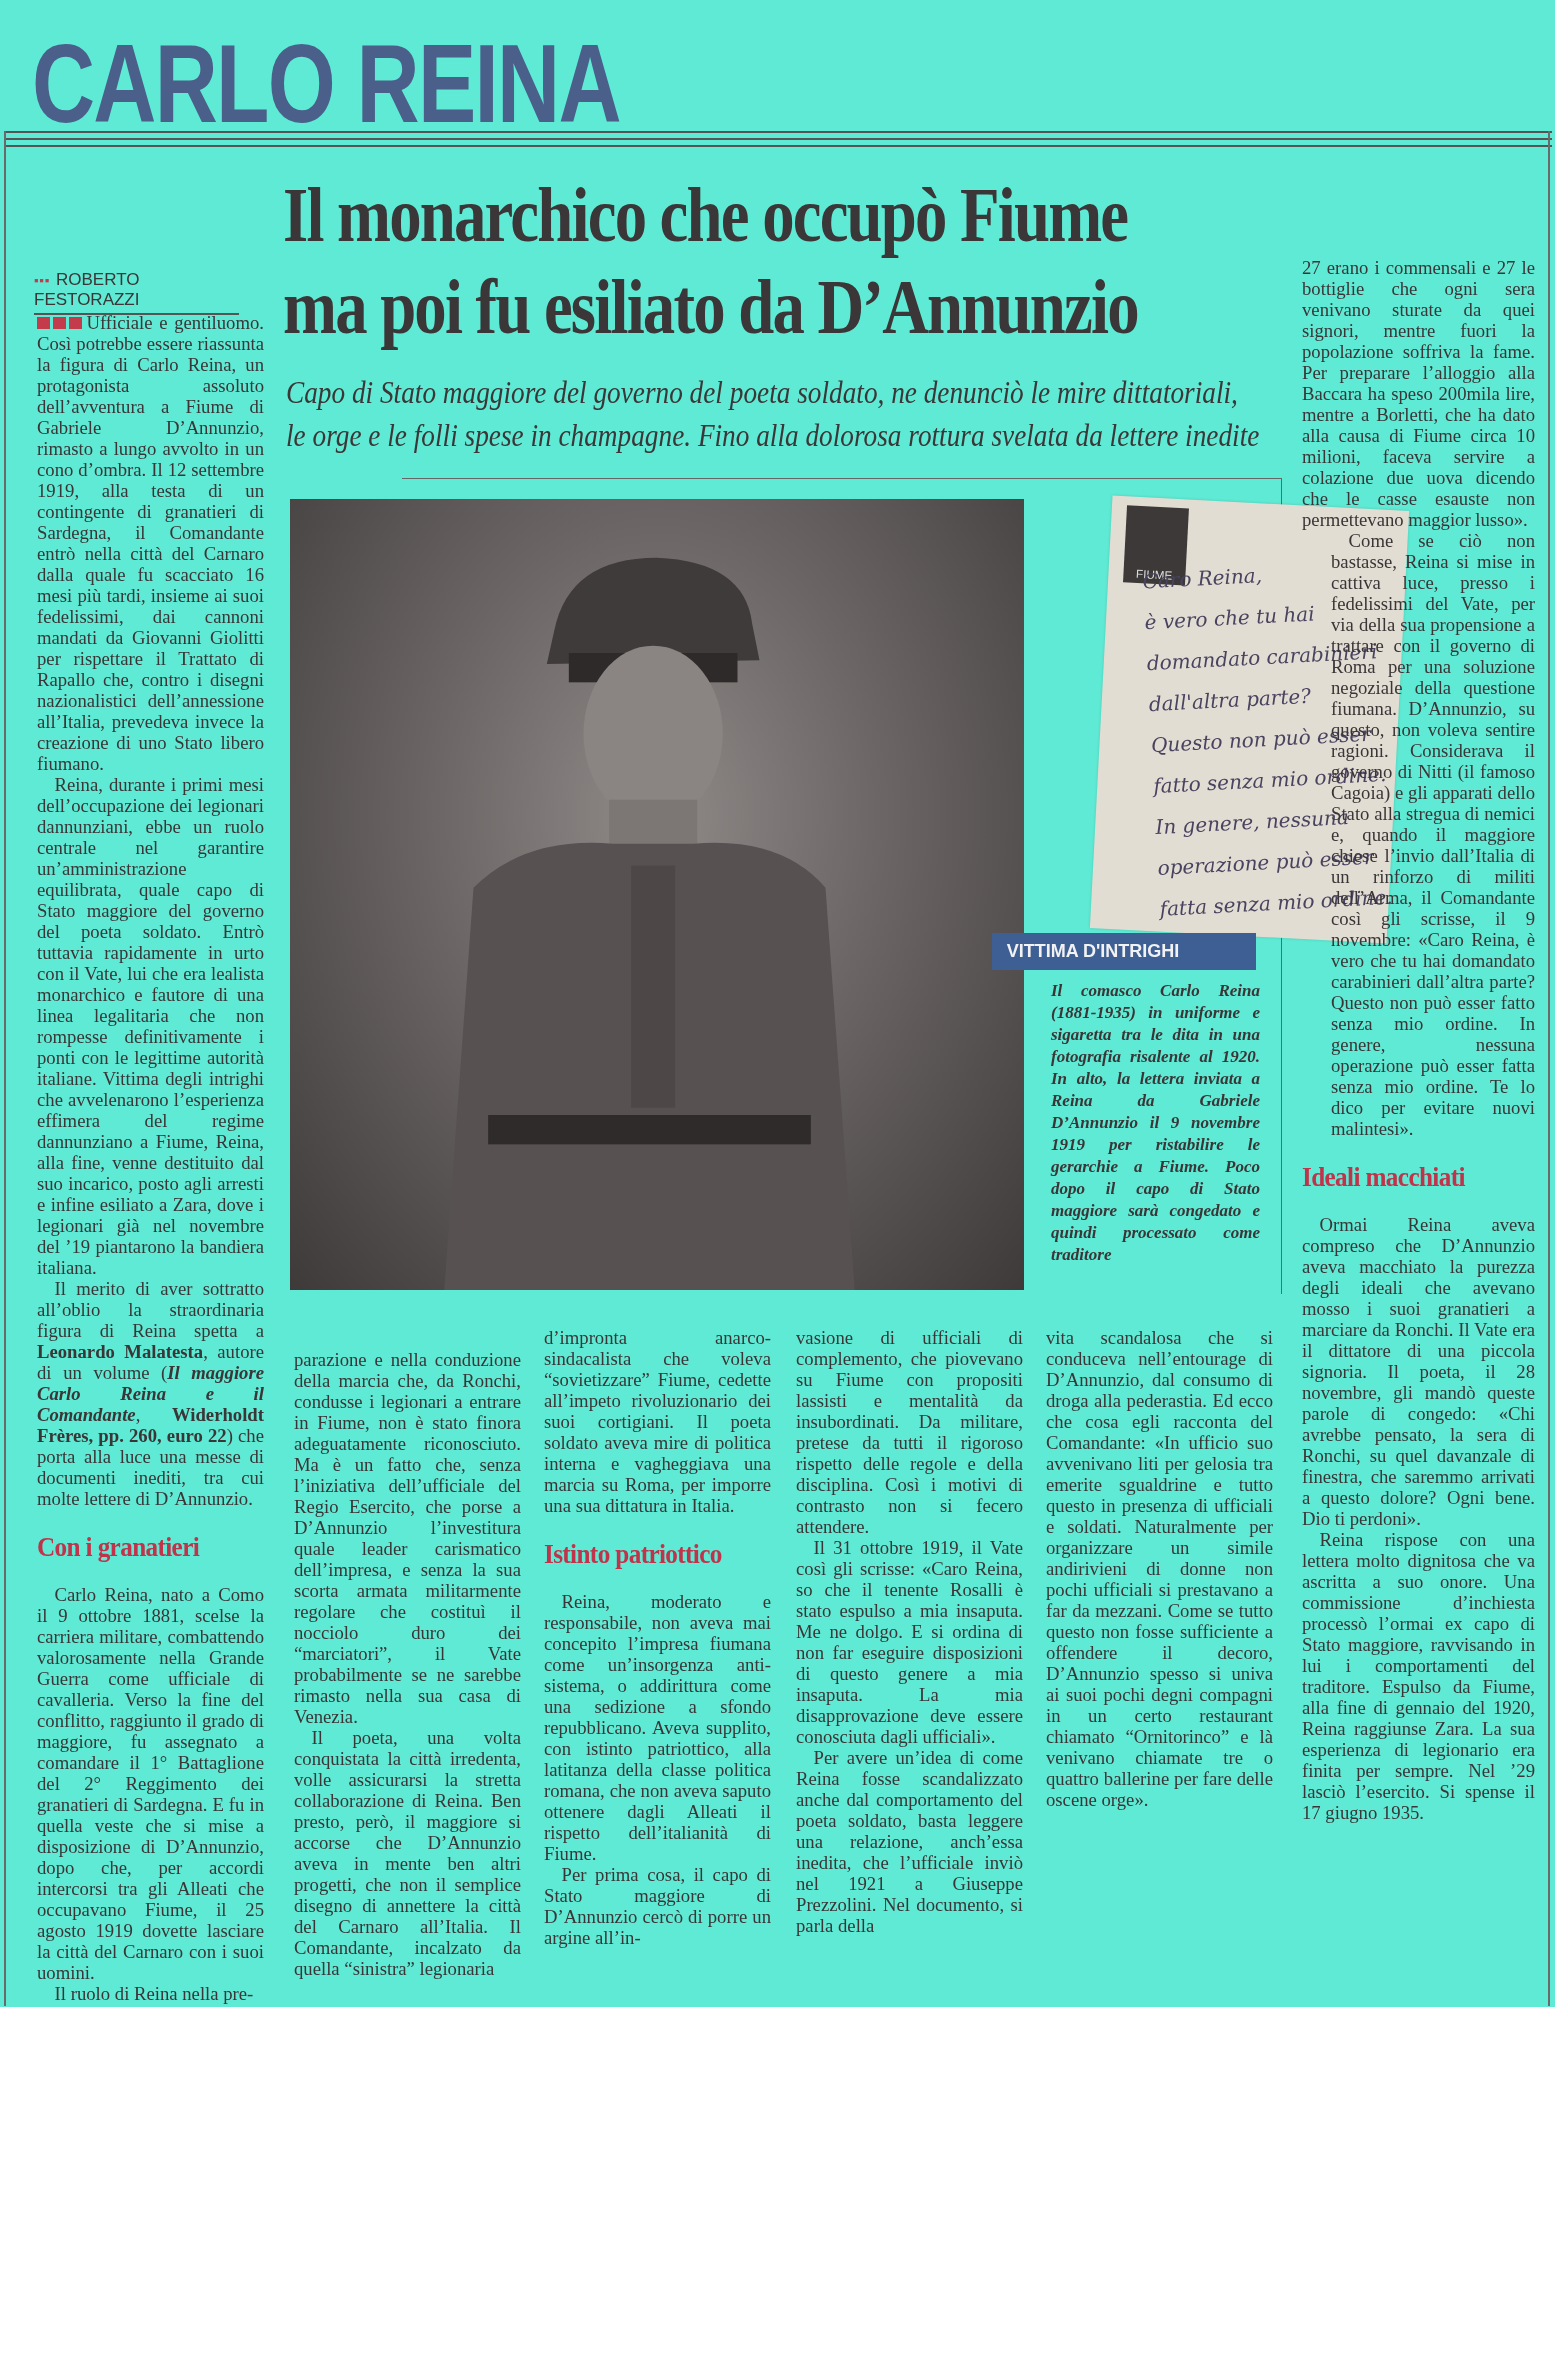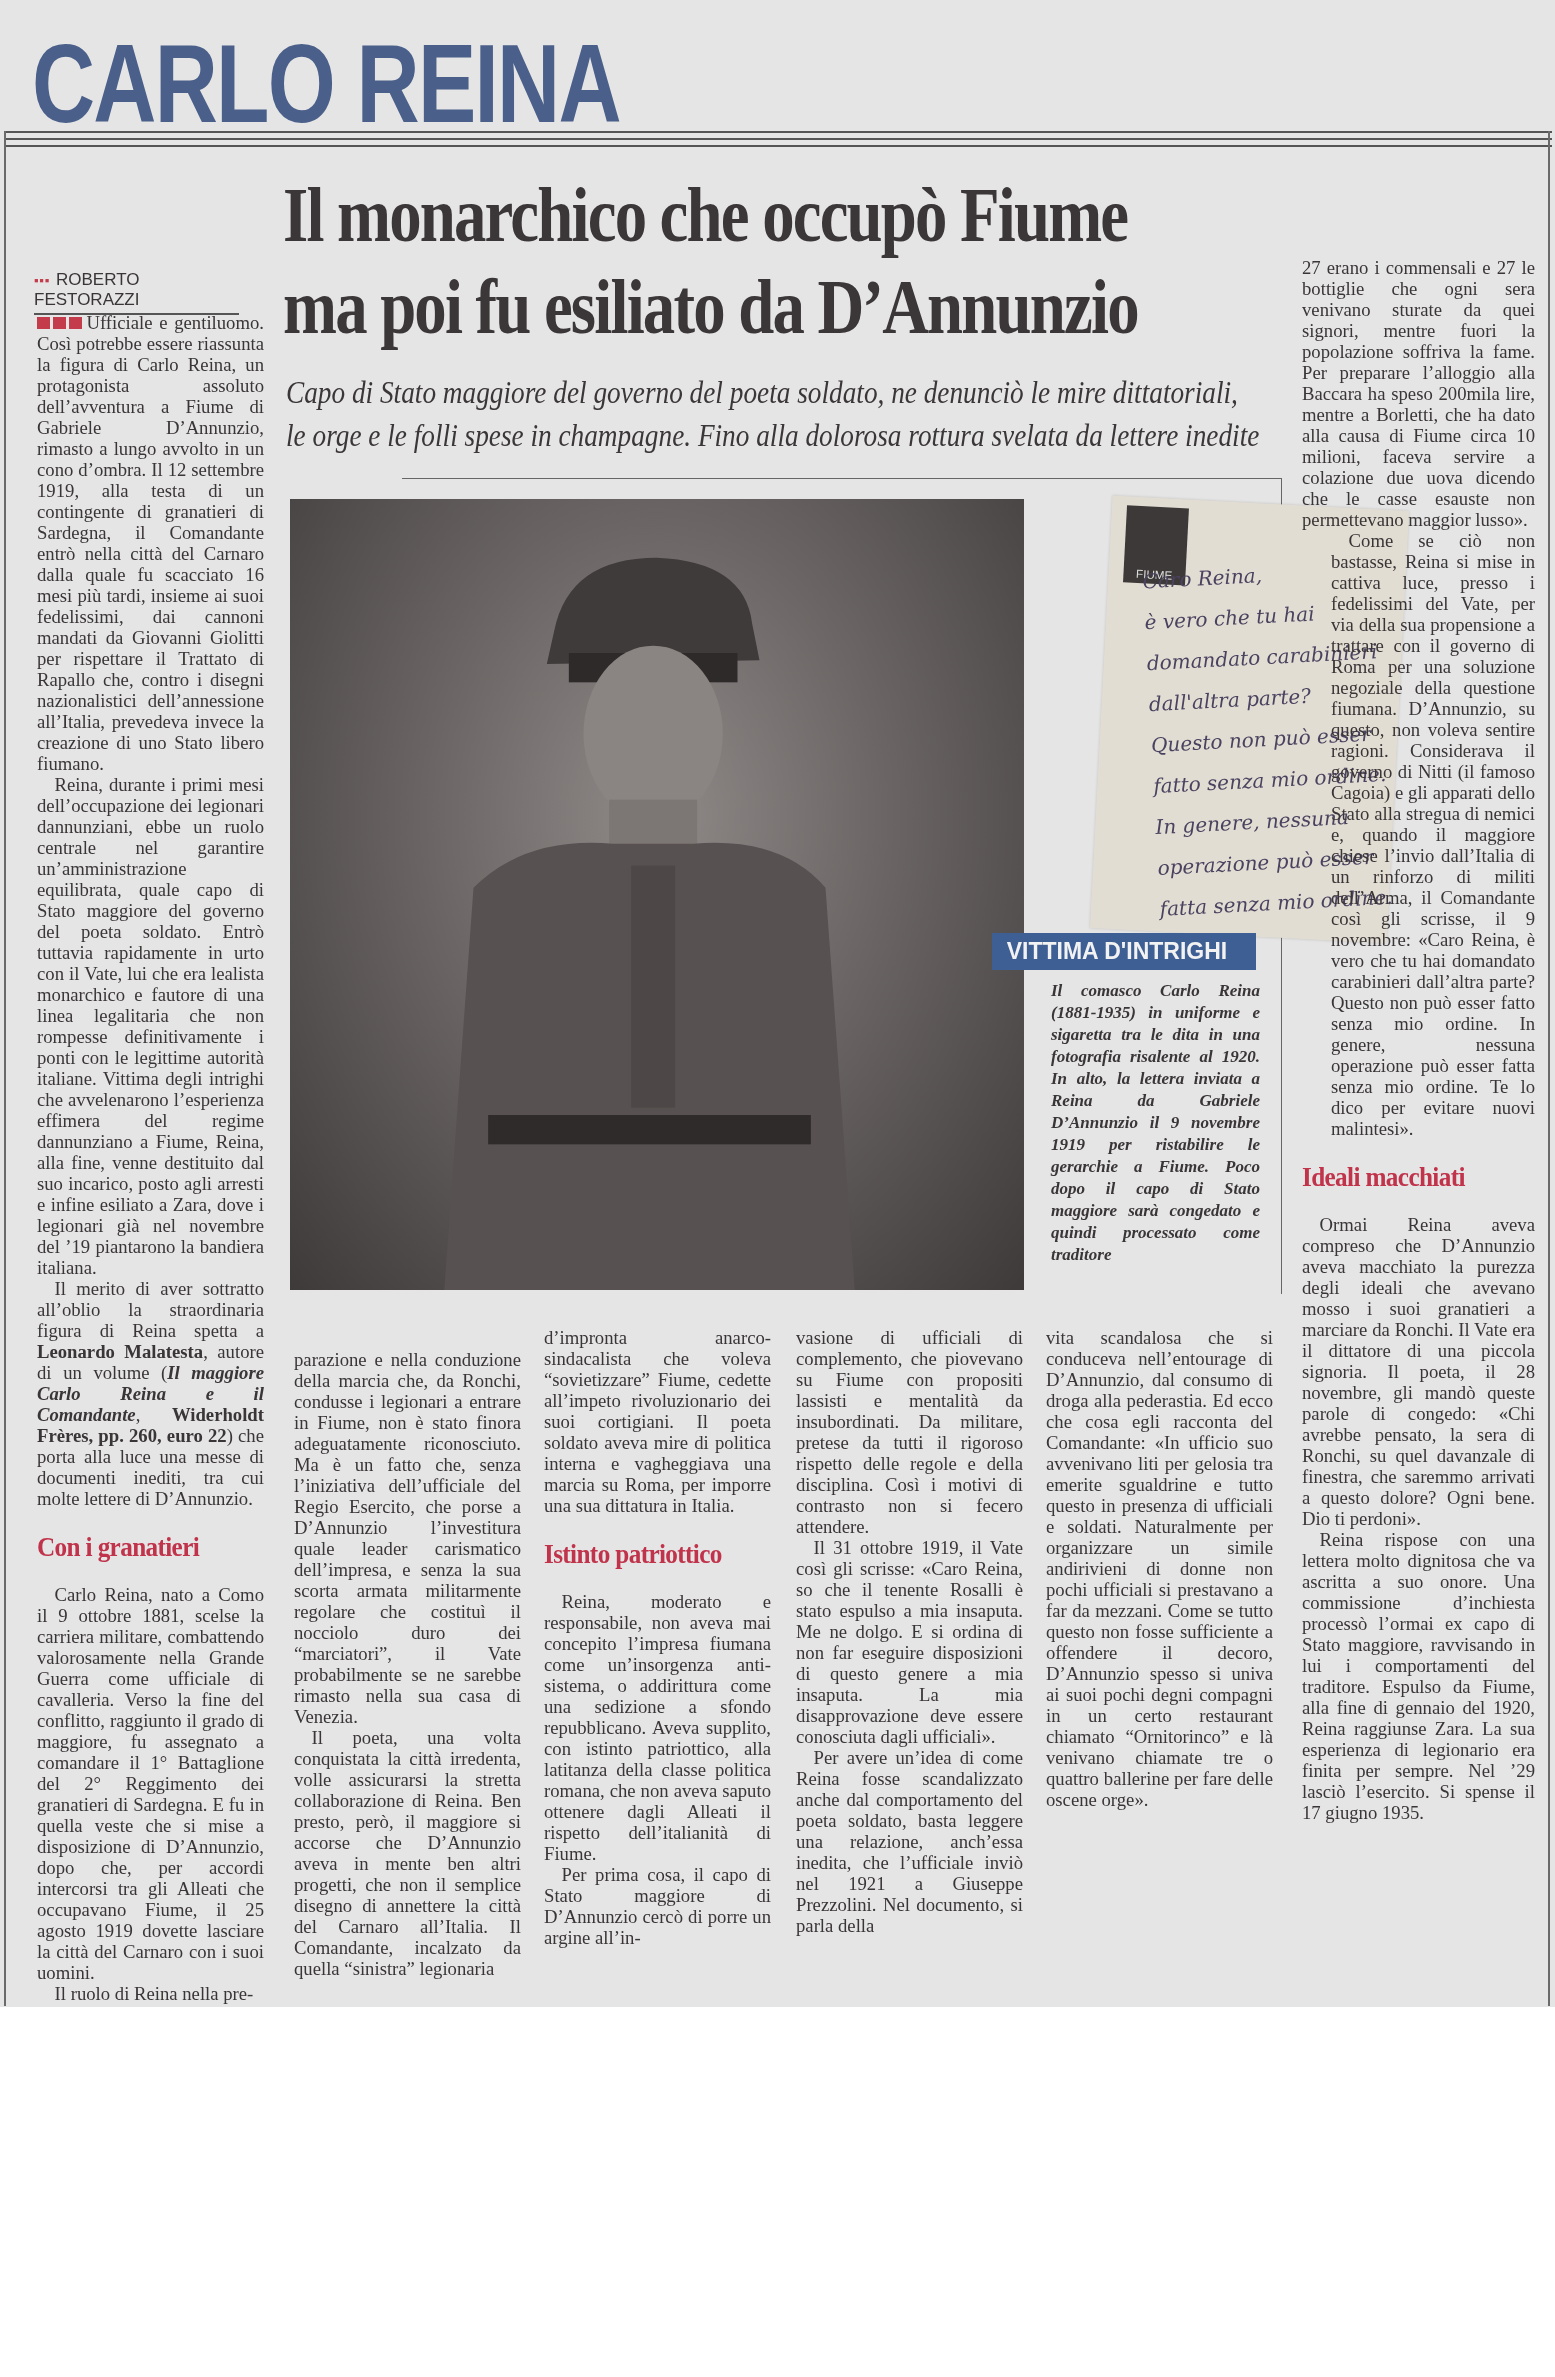--- a/index.html
+++ b/index.html
@@ -1,17 +1,17 @@
 <!DOCTYPE html>
 <html style="font-size:11.7px"><head>
 <meta charset="utf-8">
 <style>
   html,body{margin:0;padding:0;}
   body{width:1556px;height:2377px;background:#ffffff;position:relative;overflow:hidden;font-family:"DejaVu Serif",serif;color:#3a3536;}
-  .page{position:absolute;left:0;top:0;width:1556px;height:2007px;background:#e5e5e5;}
+  .page{position:absolute;left:0;top:0;width:1556px;height:2007px;background:#5eead4;}
   .kicker{position:absolute;left:32px;top:29px;font-family:"Liberation Sans",sans-serif;font-weight:bold;font-size:112px;line-height:110px;color:#4a5f8a;letter-spacing:-2.2px;transform:scaleX(0.78);transform-origin:left top;}
   .rules{position:absolute;left:4.4px;top:131px;width:1548px;}
   .rules div{height:0;border-top:2.2px solid #555;margin-bottom:5.1px;}
   .frame-left{position:absolute;left:4.4px;top:131px;width:1.5px;height:1875px;background:#6a6a6a;}
   .frame-right{position:absolute;left:1548px;top:131px;width:1.5px;height:1875px;background:#6a6a6a;}
   .headline{position:absolute;left:283px;top:169px;width:1005px;font-family:"Liberation Serif",serif;font-weight:bold;font-size:79px;line-height:92px;color:#3b3637;letter-spacing:-2.2px;transform:scaleX(0.82);transform-origin:left top;white-space:nowrap;}
   .subhead{position:absolute;left:286px;top:371px;width:998px;font-family:"Liberation Serif",serif;font-style:italic;font-size:31px;line-height:43px;color:#3b3637;transform:scaleX(0.88);transform-origin:left top;white-space:nowrap;}
   .byline{position:absolute;left:34px;top:270px;width:205px;border-bottom:2.2px solid #555;padding-bottom:2.9px;font-family:"Liberation Sans",sans-serif;font-weight:normal;font-size:17px;color:#3a3536;}
   .byline .dots{color:#c33a4a;letter-spacing:0.7px;margin-right:5.9px;font-size:13.2px;}
   .col{position:absolute;font-family:"Liberation Serif",serif;font-size:18.7px;line-height:21px;color:#3a3536;text-align:justify;hyphens:manual;}
@@ -20,21 +20,21 @@
   .lead-mark{display:inline-block;width:45px;height:12.5px;margin-right:4.4px;vertical-align:0;background:repeating-linear-gradient(90deg,#c43b4c 0 13.2px,transparent 13.2px 16px);}
   .section-head{font-family:"Liberation Serif",serif;font-weight:bold;font-size:28px;line-height:37px;color:#c0334a;margin:19px 0 19px 0;letter-spacing:-0.7px;transform:scaleX(0.9);transform-origin:left top;white-space:nowrap;}
   .photo{position:absolute;left:290px;top:499px;width:734px;height:791px;background:radial-gradient(ellipse at 50% 40%,#8f8a88 0%,#6a6564 45%,#3e3a3a 100%);overflow:hidden;}
   .photo .figure{position:absolute;left:154px;top:44px;width:411px;height:748px;}
   .photo-frame{position:absolute;left:402px;top:478px;width:879px;height:815px;border-top:1.5px solid #666;border-right:1.5px solid #666;}
   .letter{position:absolute;left:1101px;top:503px;width:297px;height:433px;background:#e2ddd3;transform:rotate(3deg);box-shadow:0 0 2.9px rgba(0,0,0,0.15);}
   .letter .stamp{position:absolute;left:14.7px;top:8.8px;width:62px;height:77px;background:#3d3939;color:#ddd;font-family:"Liberation Sans",sans-serif;font-size:11.7px;text-align:center;}
   .letter .stamp span{position:absolute;bottom:2.9px;left:0;right:0;}
   .letter .hand{position:absolute;left:51px;top:51px;width:235px;font-family:"DejaVu Serif",serif;font-style:italic;font-size:20px;line-height:41px;color:#4a4360;transform:rotate(-6deg);}
   .letter .hand div{white-space:nowrap;}
-  .caption-tag{position:absolute;left:992px;top:933px;width:264px;height:37px;background:#3d5f94;color:#f2f2f2;font-family:"Liberation Sans",sans-serif;font-weight:bold;font-size:23px;line-height:37px;padding-left:14.7px;box-sizing:border-box;}
+  .caption-tag{position:absolute;left:992px;top:933px;width:264px;height:37px;background:#3d5f94;color:#f2f2f2;font-family:"Liberation Sans",sans-serif;font-weight:bold;font-size:18px;line-height:37px;padding-left:14.7px;box-sizing:border-box;}
   .caption{position:absolute;left:1051px;top:980px;width:209px;font-family:"Liberation Serif",serif;font-style:italic;font-weight:bold;font-size:17px;line-height:22px;color:#3a3536;text-align:justify;}
 </style>
 </head>
 <body>
 
 <div class="page">
 
   <div class="kicker">CARLO REINA</div>
   <div class="rules">
       <div></div>

